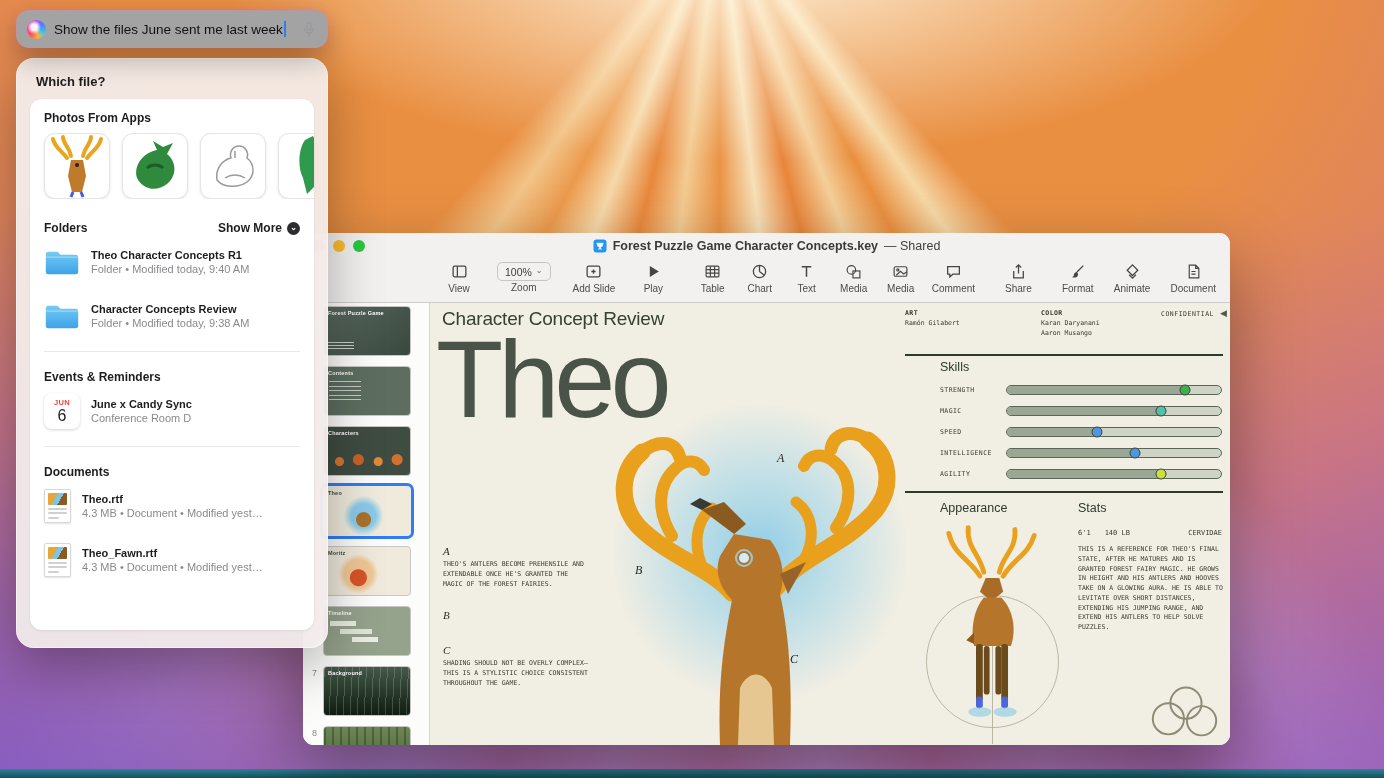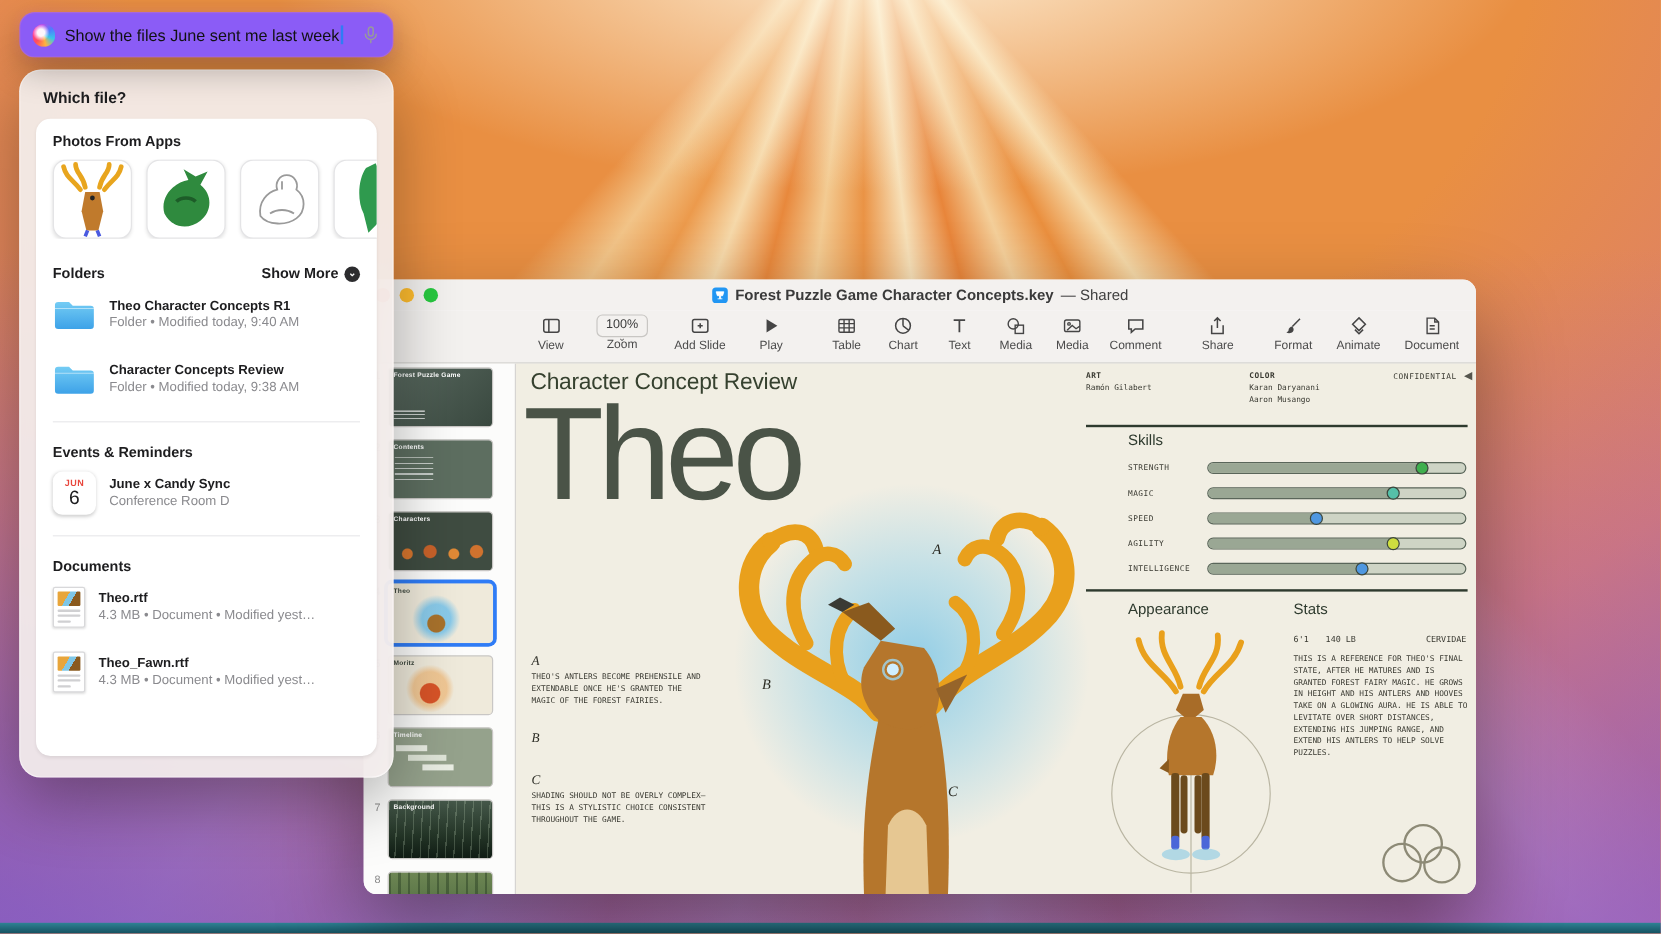--- a/index.html
+++ b/index.html
@@ -13,21 +13,21 @@
         #e8883c 56deg,#f6d9aa 63deg,#ec9a4c 70deg,#f2c488 77deg,#e98f42 84deg),
       linear-gradient(180deg,#eda45c,#e08a4a);}
   .wallpaper::after{content:"";position:absolute;inset:0;
     background:
       radial-gradient(ellipse at 0% 100%, rgba(128,88,198,.72), rgba(128,88,198,0) 52%),
       radial-gradient(ellipse at 100% 100%, rgba(152,92,190,.6), rgba(152,92,190,0) 52%),
       radial-gradient(ellipse 95% 125% at 50% -10%, rgba(0,0,0,0) 45%, rgba(203,107,160,.5) 74%, rgba(138,92,200,.75) 100%);}
   .horizon{position:absolute;left:0;right:0;bottom:0;height:9px;background:linear-gradient(180deg,#2e8294,#15505f);z-index:1;}
 
   
-  .spotlight-search{position:absolute;left:16px;top:10px;width:312px;height:38px;background:#8b5cf6;border-radius:13px;
+  .spotlight-search{position:absolute;left:16px;top:10px;width:312px;height:38px;background:#a3a3a3;border-radius:13px;
     display:flex;align-items:center;gap:8px;padding:0 10px;box-sizing:border-box;z-index:30;
     border:1px solid rgba(232,128,158,.3);box-shadow:0 10px 28px rgba(0,0,0,.28),0 0 10px rgba(240,120,180,.25);}
   .ai-icon{width:19px;height:19px;border-radius:50%;flex:0 0 auto;
     background:radial-gradient(circle at 38% 38%, rgba(255,255,255,.95) 0 3px, rgba(255,255,255,0) 7px),
       conic-gradient(from 230deg,#ff4d5e,#ff37a1,#c04ae8,#4d7dff,#39c6e8,#ffb23e,#ff4d5e);}
   .query{flex:1;font-size:13.5px;color:#111;white-space:nowrap;overflow:hidden;}
   .caret{display:inline-block;width:2px;height:16px;background:#2f7cf6;margin-left:1px;vertical-align:-3px;}
   .mic{width:16px;height:16px;flex:0 0 auto;display:flex;align-items:center;}
 
   
@@ -76,21 +76,21 @@
   .toolbar{height:44px;background:#f3f1ef;border-bottom:1px solid #cfcdca;box-sizing:border-box;
     display:flex;justify-content:space-between;align-items:flex-start;padding:2px 14px 0 140px;}
   .tb-group{display:flex;gap:22px;}
   .tb-group.g2{gap:15px;}
   .tb-group.g4{gap:20px;}
   .tb-item{display:flex;flex-direction:column;align-items:center;min-width:32px;cursor:default;}
   .tb-icon{height:21px;display:flex;align-items:center;justify-content:center;color:#454545;}
   .tb-icon svg{width:17px;height:17px;}
   .tb-label{font-size:10px;color:#4b4b4b;margin-top:1px;}
   .zoom-box{border:1px solid #c8c6c3;border-radius:5px;padding:1px 7px;font-size:10.5px;color:#3c3c3c;
-    display:flex;align-items:center;gap:4px;height:15px;margin-top:1px;flex-direction:column;}
+    display:flex;align-items:center;gap:4px;height:15px;margin-top:1px;}
   .zchev{font-size:8px;margin-top:-3px;color:#6a6a6a;}
 
   .kn-body{display:flex;height:442px;}
   .navigator{width:127px;background:#fcfcfb;border-right:1px solid #d6d4d2;box-sizing:border-box;padding-top:3px;overflow:hidden;}
   .nav-item{display:flex;align-items:flex-start;margin-bottom:10px;}
   .nav-num{width:20px;text-align:right;font-size:9px;color:#8a8a8a;padding:2px 6px 0 0;box-sizing:border-box;}
   .thumb{width:88px;height:50px;border-radius:4px;border:1px solid #c9c7c5;position:relative;overflow:hidden;box-sizing:border-box;}
   .nav-item.selected .thumb{border-color:transparent;box-shadow:0 0 0 3px #2f7cf6;}
   .thumb-label{position:absolute;top:3px;left:4px;font-size:5.5px;font-weight:700;color:#fff;letter-spacing:.2px;}
   .thumb-deco{position:absolute;inset:0;}
@@ -530,31 +530,31 @@
             </div>
           </div>
           <div class="skill-row">
             <div class="skill-label">SPEED</div>
             <div class="skill-track">
               <div class="skill-fill" style="width: 42%;"></div>
               <div class="skill-knob" style="left: 42%; background: rgb(79, 151, 224);"></div>
             </div>
           </div>
           <div class="skill-row">
+            <div class="skill-label">INTELLIGENCE</div>
+            <div class="skill-track">
+              <div class="skill-fill" style="width: 60%;"></div>
+              <div class="skill-knob" style="left: 60%; background: rgb(79, 151, 224);"></div>
+            </div>
+          </div>
+          <div class="skill-row">
             <div class="skill-label">AGILITY</div>
             <div class="skill-track">
               <div class="skill-fill" style="width: 72%;"></div>
               <div class="skill-knob" style="left: 72%; background: rgb(206, 222, 63);"></div>
-            </div>
-          </div>
-          <div class="skill-row">
-            <div class="skill-label">INTELLIGENCE</div>
-            <div class="skill-track">
-              <div class="skill-fill" style="width: 60%;"></div>
-              <div class="skill-knob" style="left: 60%; background: rgb(79, 151, 224);"></div>
             </div>
           </div>
         </div>
       <div class="rule rule-mid"></div>
       <div class="appearance-header">Appearance</div>
       <div class="stats-header">Stats</div>
       <div class="stats-row">
         <span>6'1</span>
         <span>140 LB</span>
         <span class="family">CERVIDAE</span>

